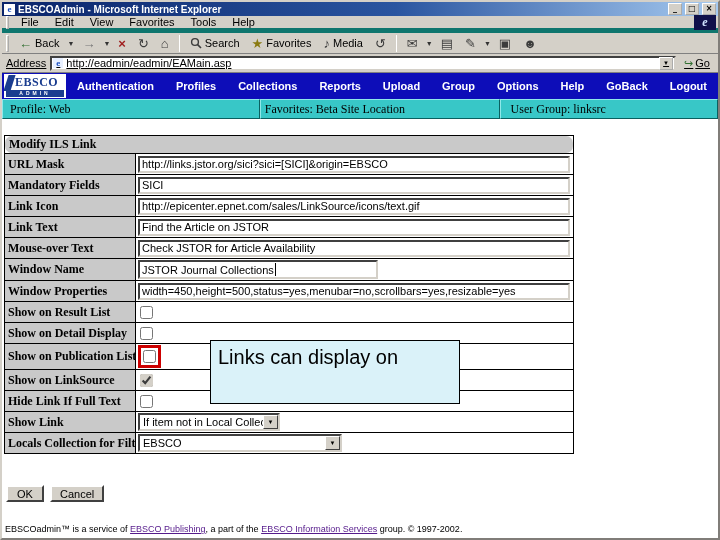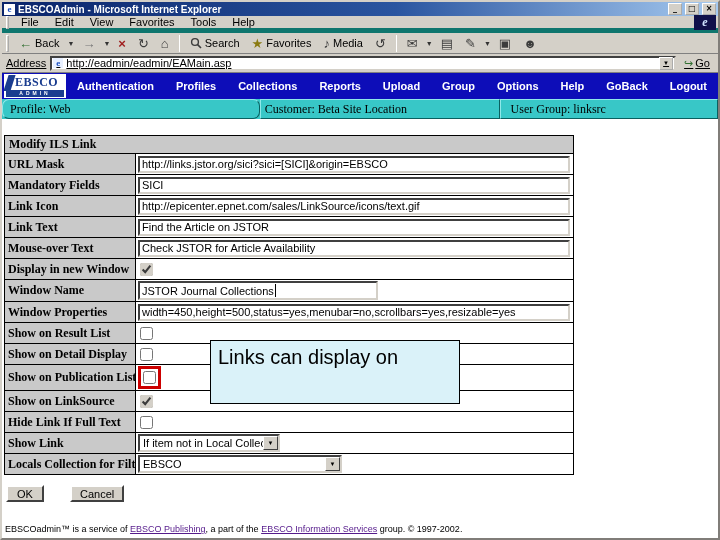--- a/index.html
+++ b/index.html
@@ -112,34 +112,34 @@
   .nav-items{ flex:1; display:flex; justify-content:space-around; align-items:center; }
   .nav-item{ color:#fff; font:bold 11px "Liberation Sans",sans-serif; white-space:nowrap; }
 
   
   .contextbar{ height:20px; flex:none; background:#38c7c7; display:flex; }
   .ctx-box{
     height:100%; display:flex; align-items:center;
     border:1px solid; border-color:#8fe9e9 #0a6060 #0a6060 #8fe9e9;
     font:12px "Liberation Serif",serif; color:#000; white-space:nowrap;
   }
-  .ctx-profile{ width:36%; padding-left:7px;border-radius:7px; }
+  .ctx-profile{ width:36%; padding-left:7px; }
   .ctx-customer{ width:33.5%; padding-left:4px; }
   .ctx-usergroup{ width:30.5%; padding-left:10px; }
 
   
   .content{ flex:1; background:#fff; position:relative; overflow:hidden; }
 
   .tbl{
     position:absolute; left:2px; top:16px; width:570px;
     border:1px solid #000; background:#fff;
   }
   .tbl-header{
     min-height:17px; background:#c9c9c9; padding:1px 4px;
-    font:bold 12px "Liberation Serif",serif; color:#000;
+    font:bold 12px "Liberation Serif",serif; color:#000;border-radius:7px;
   }
   .row{ display:flex; align-items:center; min-height:21px; border-top:1px solid #000; }
   .lbl{
     width:131px; flex:none; align-self:stretch; background:#c9c9c9;
     display:flex; align-items:center; padding:0 3px; border-right:1px solid #000;
     font:bold 12px "Liberation Serif",serif; color:#000; white-space:nowrap;
   }
   .val{ flex:1; display:flex; align-items:center; padding:1px 2px; background:#fff; }
 
   input.txt{
@@ -169,21 +169,21 @@
   }
   .sel-showlink{ width:142px; }
   .sel-locals{ width:204px; }
 
   .callout{
     position:absolute; left:208px; top:221px; width:250px; height:64px;
     background:#daf2f9; border:1px solid #000; padding:2px 7px;
     font:20px "Liberation Sans",sans-serif; color:#000; line-height:1.42;
   }
 
-  .btn-row{ position:absolute; left:4px; top:366px; display:flex; gap:26px; }
+  .btn-row{ position:absolute; left:4px; top:366px; display:flex; gap:6px; }
   .btn{
     min-width:38px; height:17px; background:#d4d0c8;
     border:2px solid; border-color:#fff #404040 #404040 #fff;
     font:11px "Liberation Sans",sans-serif; color:#000; padding:0 8px;
   }
 
   .footer{
     position:absolute; left:3px; top:405px; white-space:nowrap;
     font:9px "Liberation Sans",sans-serif; color:#000;
   }
@@ -304,21 +304,21 @@
       <span class="nav-item">Group</span>
       <span class="nav-item">Options</span>
       <span class="nav-item">Help</span>
       <span class="nav-item">GoBack</span>
       <span class="nav-item">Logout</span>
     </div>
   </div>
 
   <div class="contextbar">
     <div class="ctx-box ctx-profile">Profile: Web</div>
-    <div class="ctx-box ctx-customer">Customer: Beta Site Location</div>
+    <div class="ctx-box ctx-customer">Favorites: Beta Site Location</div>
     <div class="ctx-box ctx-usergroup">User Group: linksrc</div>
   </div>
 
   <div class="content">
 
     <div class="tbl">
       <div class="tbl-header">Modify ILS Link</div>
 
       <div class="row">
         <div class="lbl">URL Mask</div>
@@ -348,26 +348,20 @@
           </div>
       </div>
 
       <div class="row">
         <div class="lbl">Mouse-over Text</div>
         <div class="val">
             <input type="text" class="txt w-full" value="Check JSTOR for Article Availability" style="">
           </div>
       </div>
 
-      <div class="row">
-        <div class="lbl">Display in new Window</div>
-        <div class="val">
-            <input type="checkbox" class="cb" checked="" style="">
-          </div>
-      </div>
 
       <div class="row">
         <div class="lbl">Window Name</div>
         <div class="val">
           <div class="fakeinput">
             <span>JSTOR Journal Collections</span>
             <span class="caret"></span>
           </div>
         </div>
       </div>

